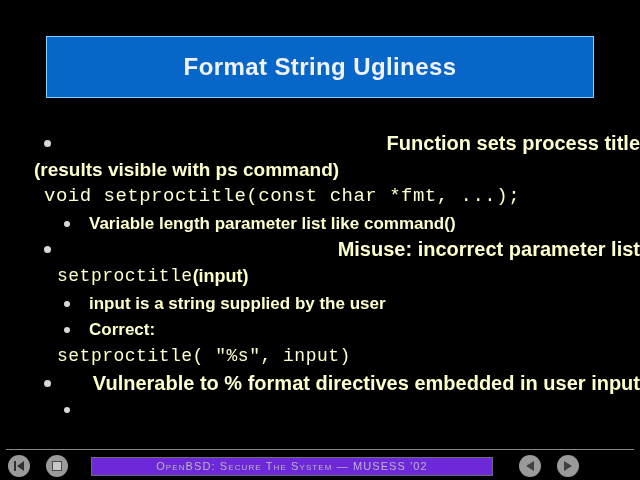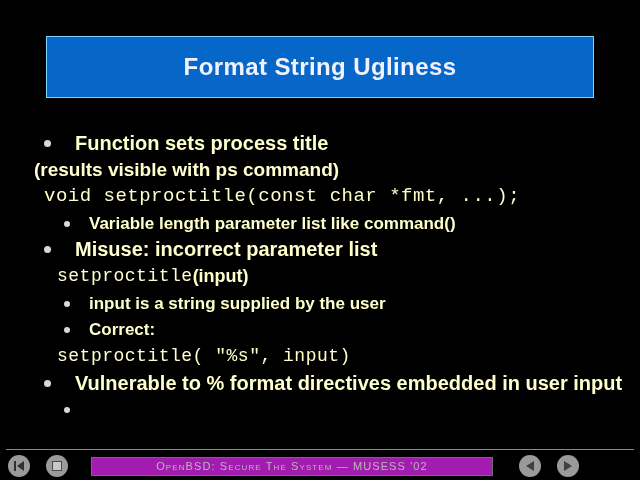--- a/index.html
+++ b/index.html
@@ -64,20 +64,21 @@
   .line .txt { display: inline-block; }
 
   
   .lvl1 {
     padding-left: 75px;
     height: 26px;
     font-size: 20px;
     font-weight: bold;
     display: flex;
     align-items: center;
+    justify-content: flex-end;
   }
   .lvl1 .bullet {
     left: 44px;
     top: 10px;
     width: 7px;
     height: 7px;
   }
 
   
   .lvl2 {
@@ -167,21 +168,21 @@
   #footer-title-box {
     margin-left: 23px;
     flex: 0 0 auto;
     width: 402px;
     height: 19px;
     border: 1px solid #6e6e6e;
     box-sizing: border-box;
     display: flex;
     align-items: center;
     justify-content: center;
-    background: #a21caf;
+    background: #6d28d9;
   }
   #footer-title {
     color: #b8b8b8;
     font-family: "Liberation Sans", sans-serif;
     font-size: 11px;
     font-variant: small-caps;
     letter-spacing: 1.1px;
     white-space: nowrap;
   }
   #btn-prev { margin-left: 26px; }

